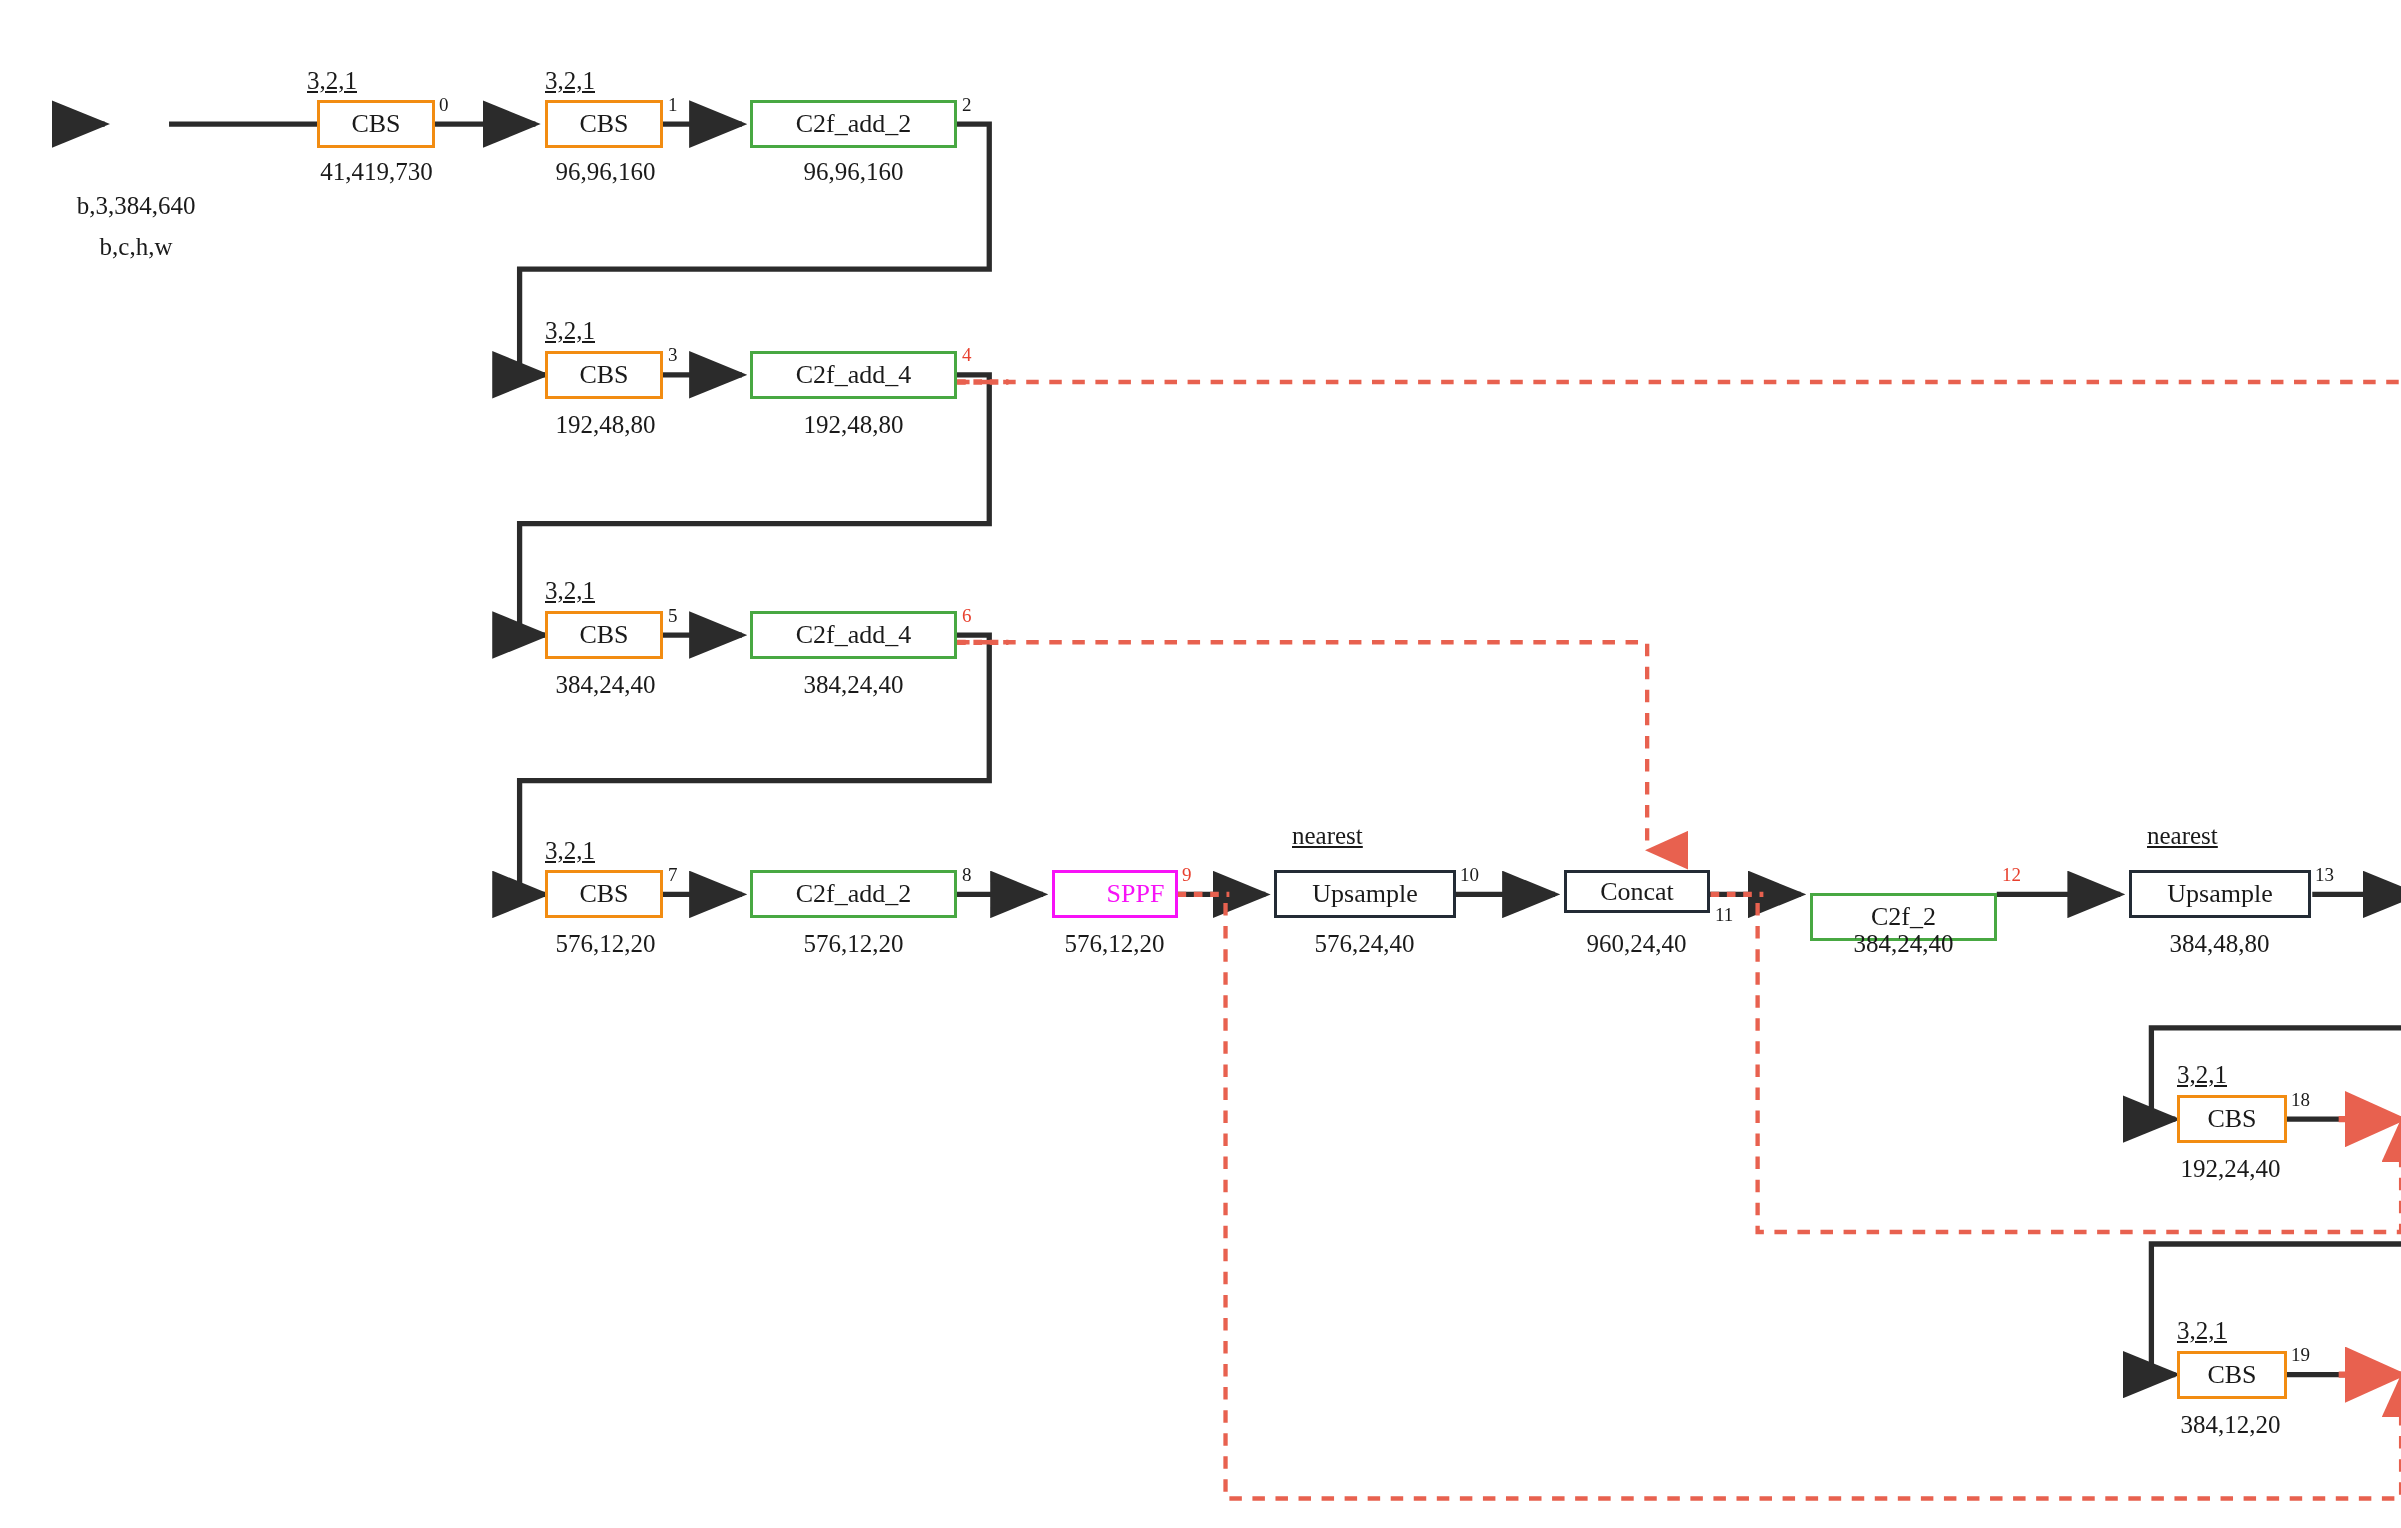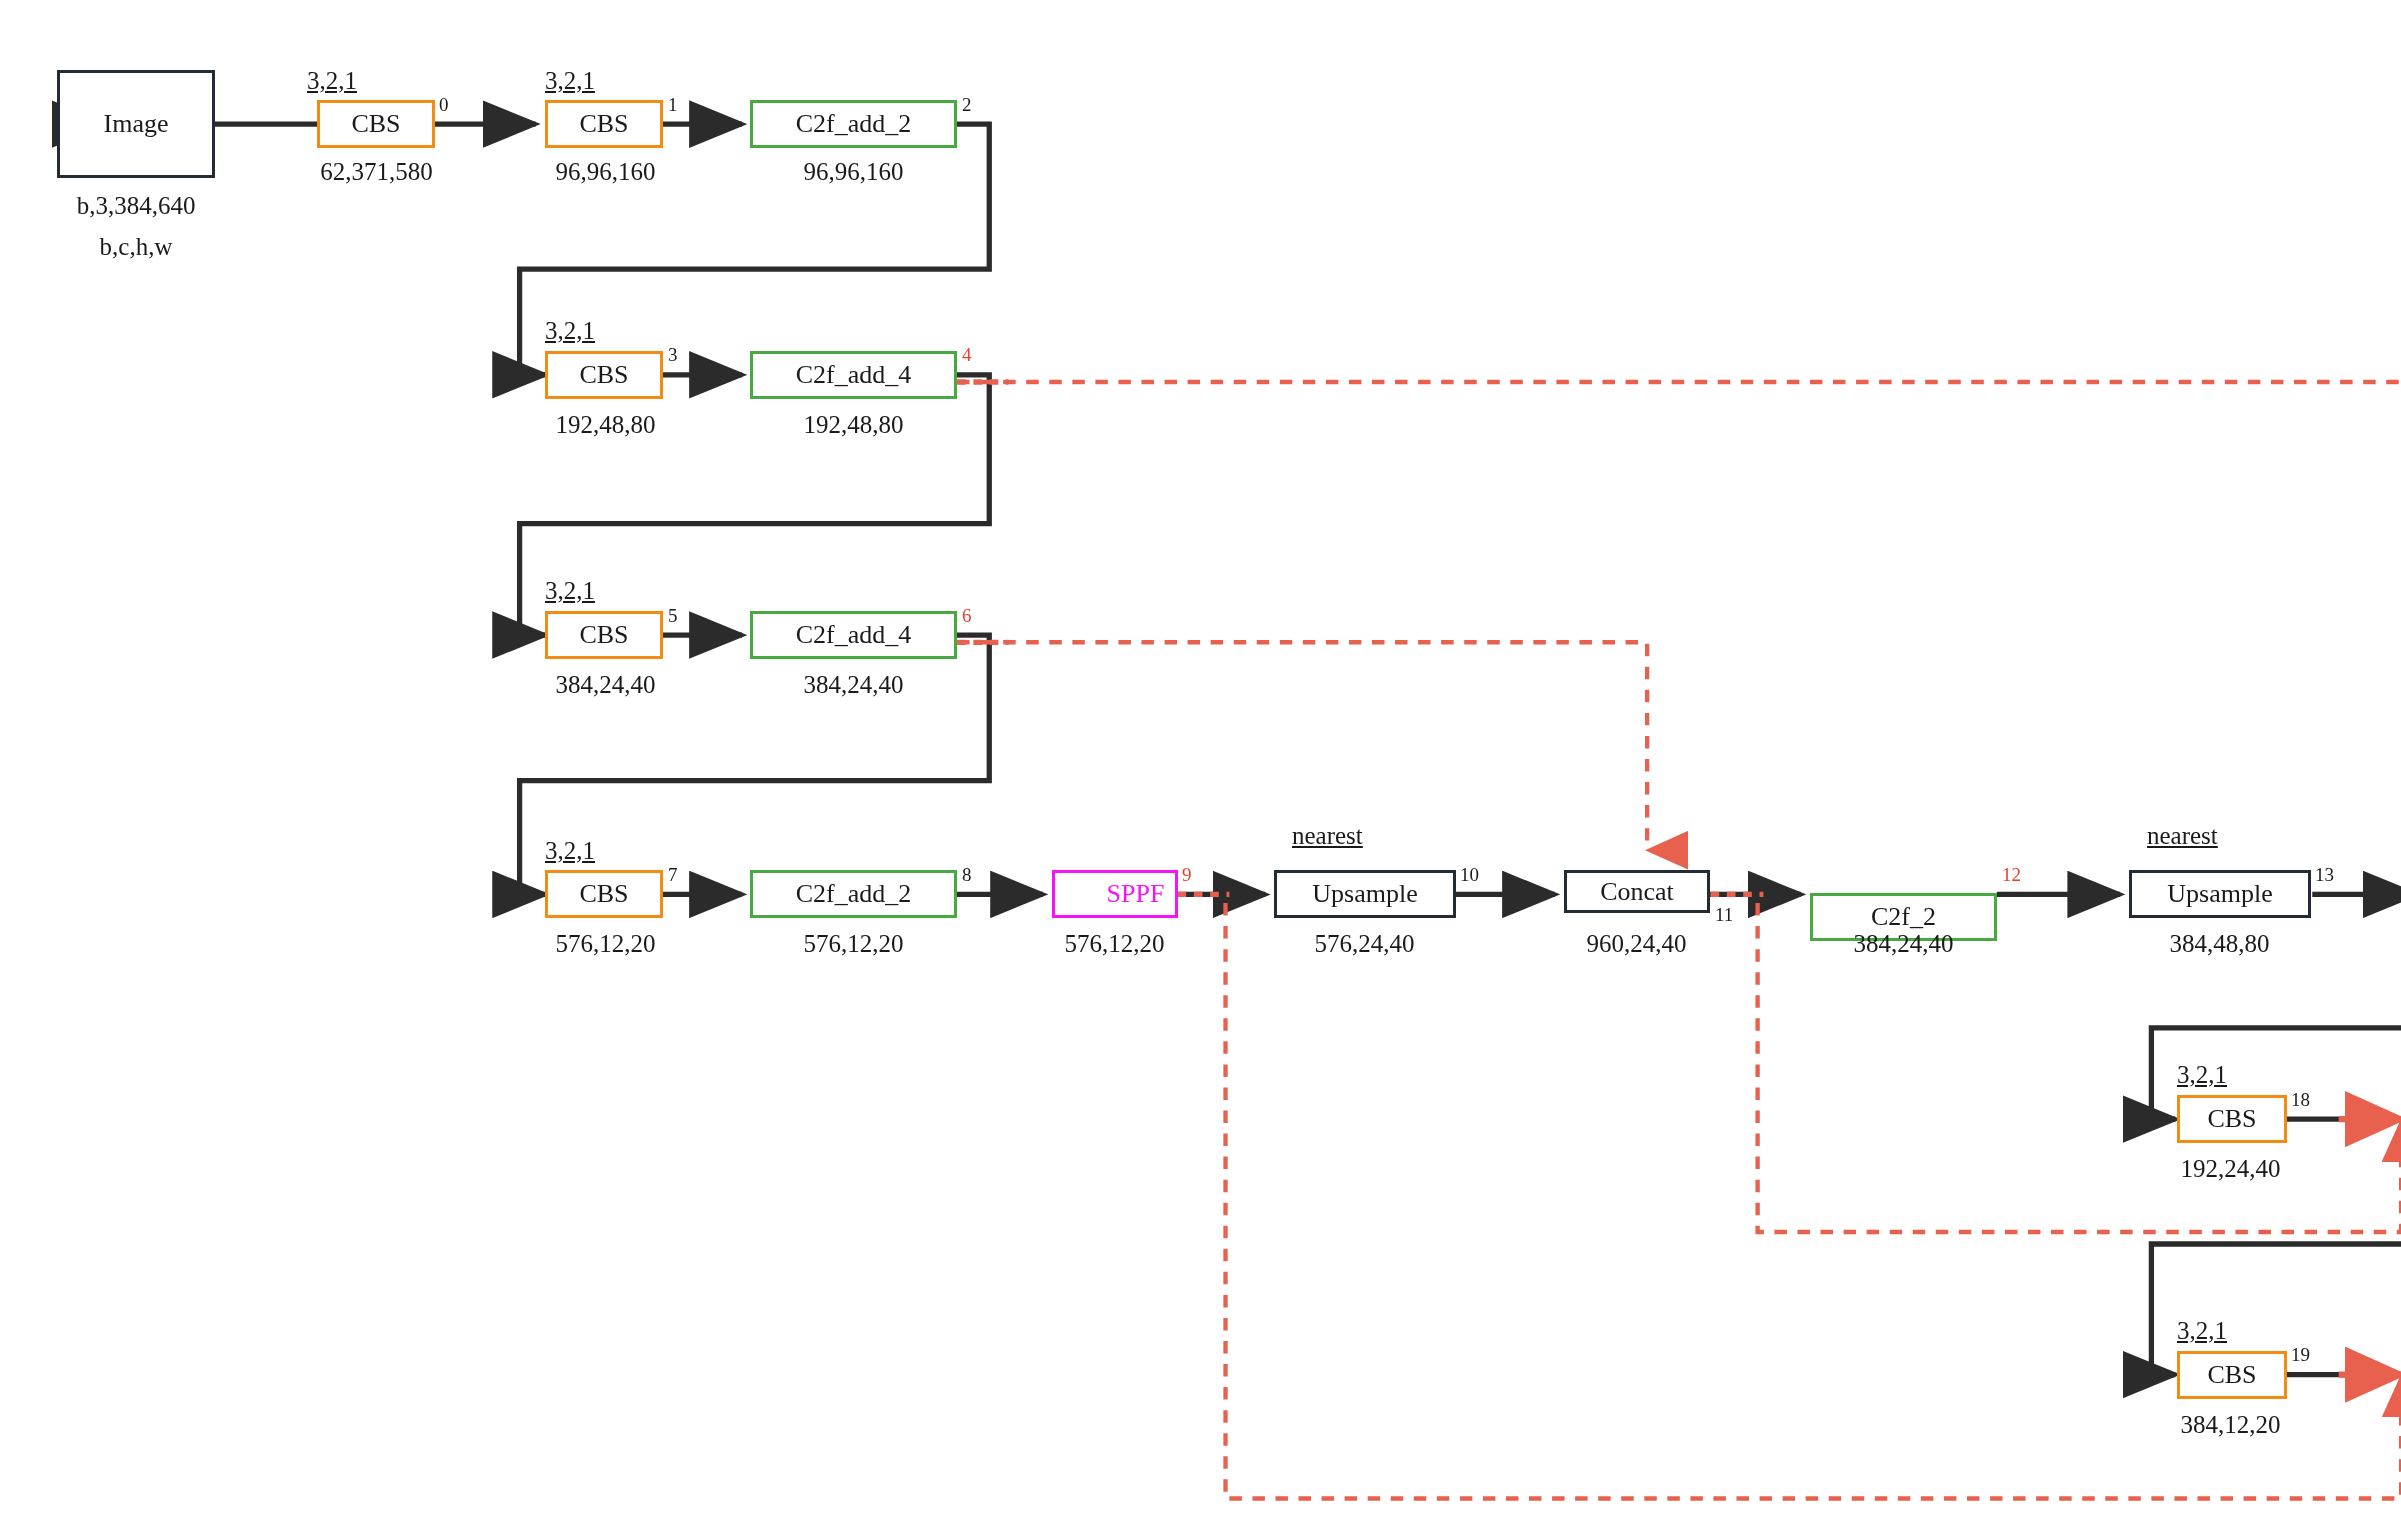--- a/index.html
+++ b/index.html
@@ -100,32 +100,29 @@
       <line x1="1993" y1="1337" x2="2100" y2="1337"></line>
       <line x1="2452" y1="1862" x2="2560" y2="1862"></line>
       <line x1="3562" y1="1862" x2="3672" y2="1862"></line>
     </g>
     <g stroke="#e8614f" stroke-width="13" fill="none" stroke-dasharray="20 18">
       <line x1="4870" y1="2330" x2="5000" y2="2330" marker-end="url(#ahr)"></line>
       <line x1="4870" y1="2862" x2="5000" y2="2862" marker-end="url(#ahr)"></line>
     </g>
   </svg>
 
-  <div class="node n-black" style="left:57px;top:70px;width:158px;height:108px;">
-    <span>Image</span>
-  </div>
   <div class="cap" style="left:57px;top:192px;width:158px;">b,3,384,640</div>
   <div class="cap" style="left:57px;top:233px;width:158px;">b,c,h,w</div>
 
   <div class="klabel" style="left:307px;top:67px;">3,2,1</div>
   <div class="node n-orange" style="left:317px;top:100px;width:118px;height:48px;">
     <span>CBS</span>
   </div>
   <div class="idx" style="left:439px;top:94px;">0</div>
-  <div class="cap" style="left:302px;top:158px;width:149px;">62,371,580</div>
+  <div class="cap" style="left:302px;top:158px;width:149px;">41,419,730</div>
 
   <div class="klabel" style="left:545px;top:67px;">3,2,1</div>
   <div class="node n-orange" style="left:545px;top:100px;width:118px;height:48px;">
     <span>CBS</span>
   </div>
   <div class="idx" style="left:668px;top:94px;">1</div>
   <div class="cap" style="left:531px;top:158px;width:149px;">96,96,160</div>
 
   <div class="node n-green" style="left:750px;top:100px;width:207px;height:48px;">
     <span>C2f_add_2</span>

